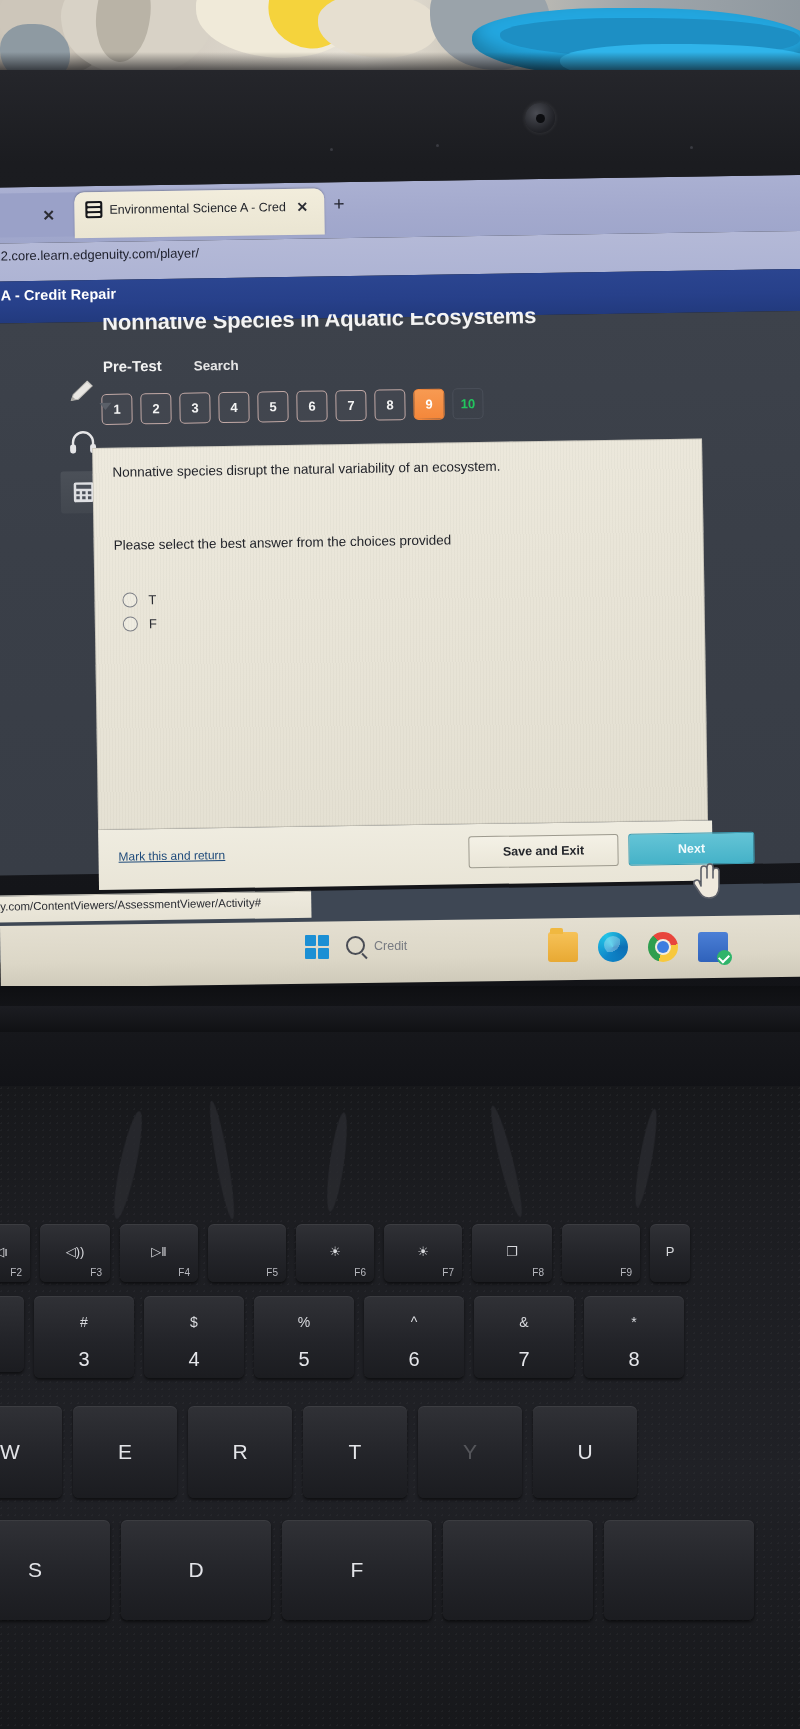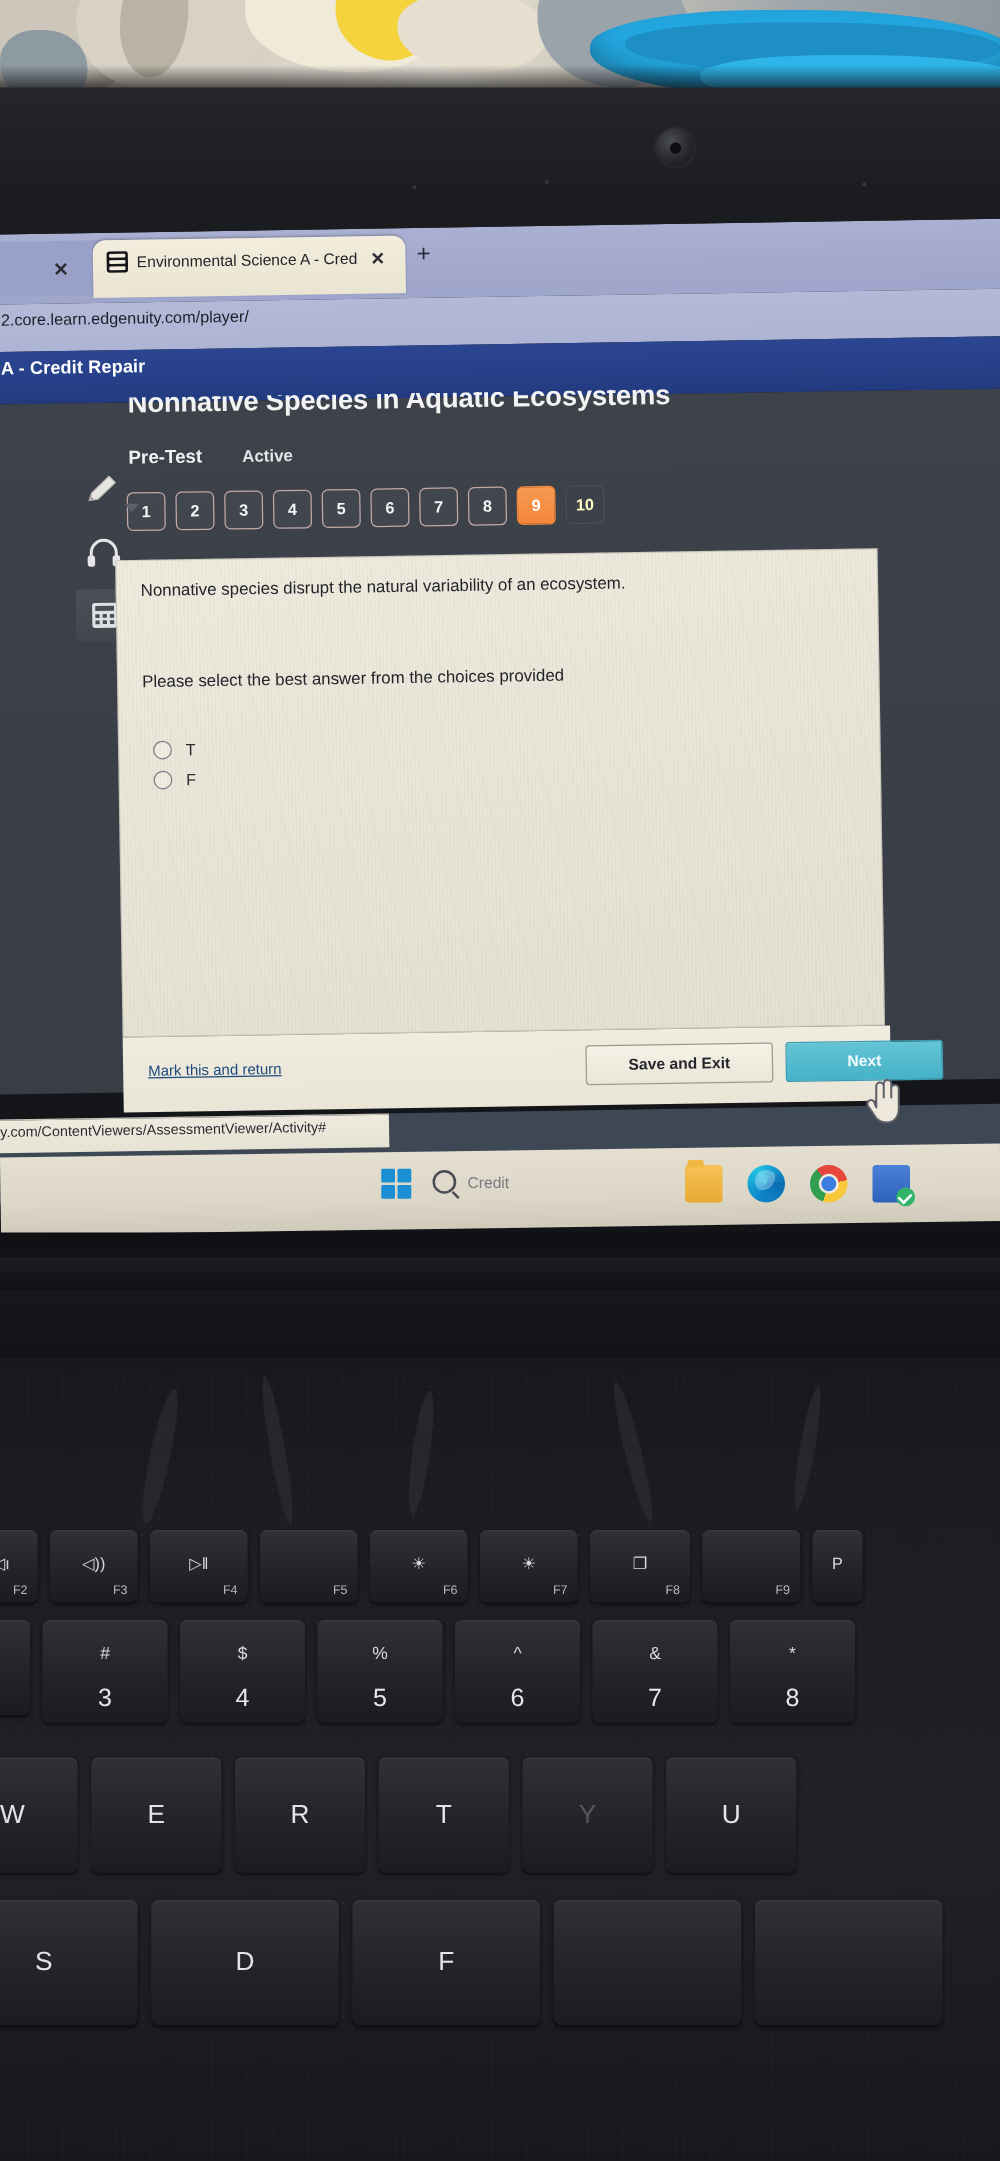--- a/index.html
+++ b/index.html
@@ -79,21 +79,21 @@
 
   .stage-row{position:absolute;left:130px;top:172px;display:flex;align-items:baseline;gap:32px;}
   .stage-name{font-size:15px;font-weight:700;color:#f2f2f2;}
   .stage-state{font-size:13.5px;font-weight:700;color:#e4e4e4;}
 
   .qnums{position:absolute;left:128px;top:208px;display:flex;gap:8px;}
   .qn{width:29px;height:29px;border-radius:5px;display:flex;align-items:center;justify-content:center;
       font-size:13px;font-weight:700;color:#f4f4f4;border:1.6px solid #c2a9a6;
       background:rgba(255,255,255,.03);}
   .qn.active{background:linear-gradient(180deg,#f79a52 0%,#f4873a 100%);border-color:#f4873a;color:#fff;}
-  .qn.disabled{border-color:#4a4f59;color:#fef9c3;background:transparent;}
+  .qn.disabled{border-color:#4a4f59;color:#22c55e;background:transparent;}
 
   
   .rail{position:absolute;left:86px;top:185px;width:52px;height:150px;}
   .tool{position:absolute;left:0;width:46px;height:42px;border-radius:3px;
         background:linear-gradient(180deg,#4b5058 0%,#42474f 100%);
         display:flex;align-items:center;justify-content:center;}
   .tool.t1{top:0;background:transparent;}
   .tool.t2{top:50px;background:transparent;}
   .tool.t3{top:100px;}
   .tool svg{display:block;}
@@ -247,21 +247,21 @@
     <div class="app-title">ence A - Credit Repair</div>
 
     <div class="assess"></div>
 
     <div class="course-title">
       <div class="ct-inner">Nonnative Species in Aquatic Ecosystems</div>
     </div>
 
     <div class="stage-row">
       <div class="stage-name">Pre-Test</div>
-      <div class="stage-state">Active</div>
+      <div class="stage-state">Search</div>
     </div>
 
     <div class="qnums" id="qnums">
         <div class="qn">1</div>
         <div class="qn">2</div>
         <div class="qn">3</div>
         <div class="qn">4</div>
         <div class="qn">5</div>
         <div class="qn">6</div>
         <div class="qn">7</div>

